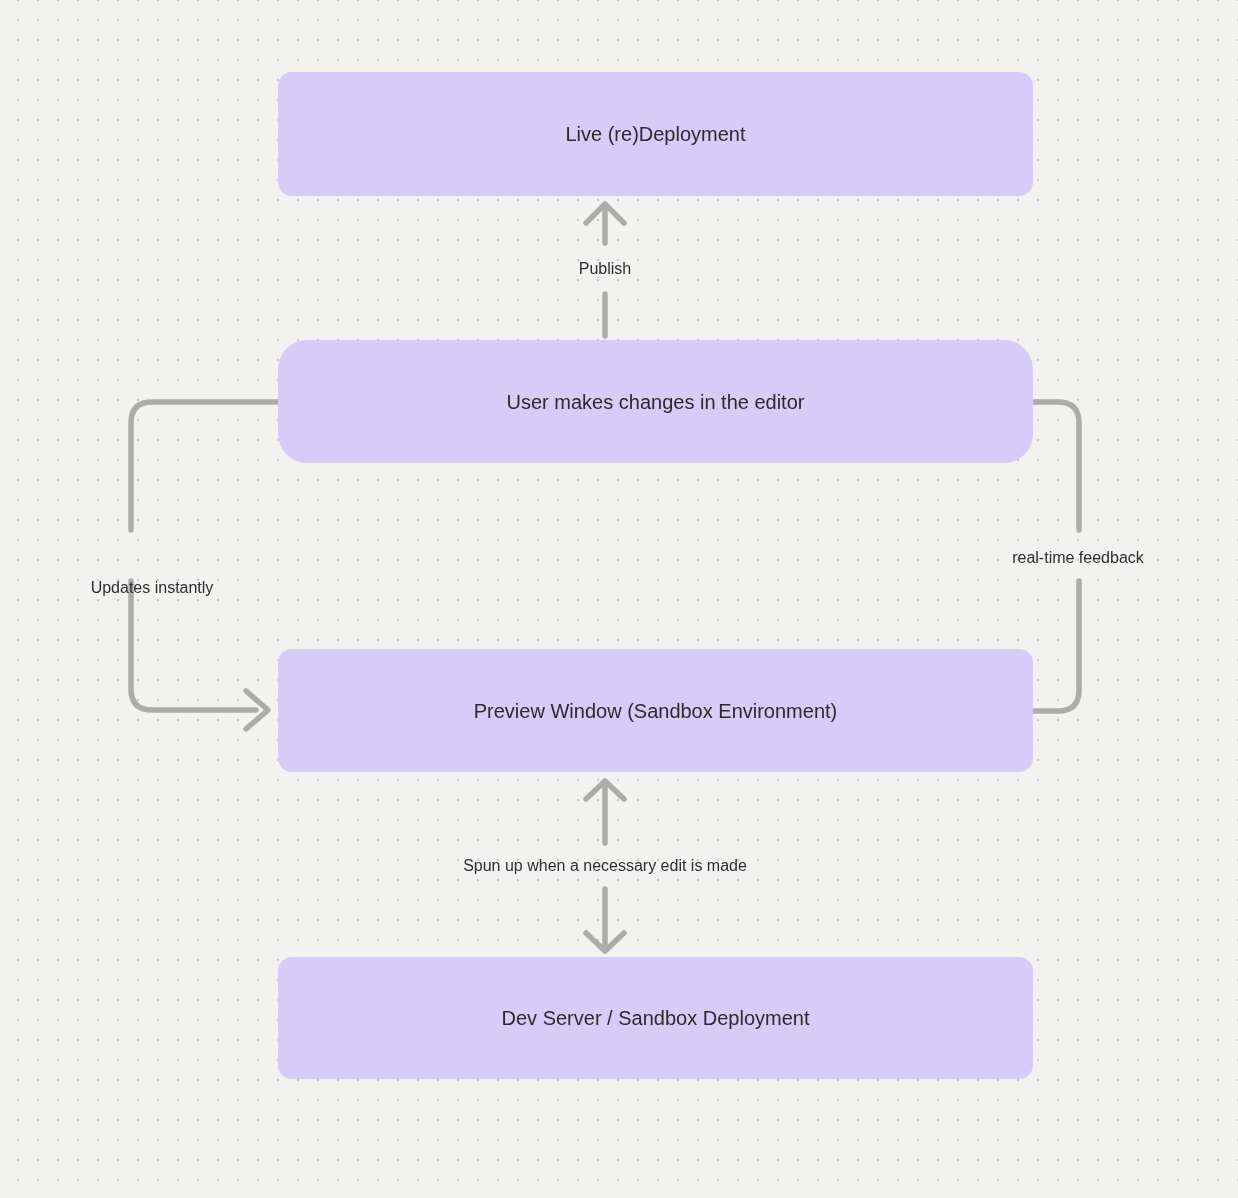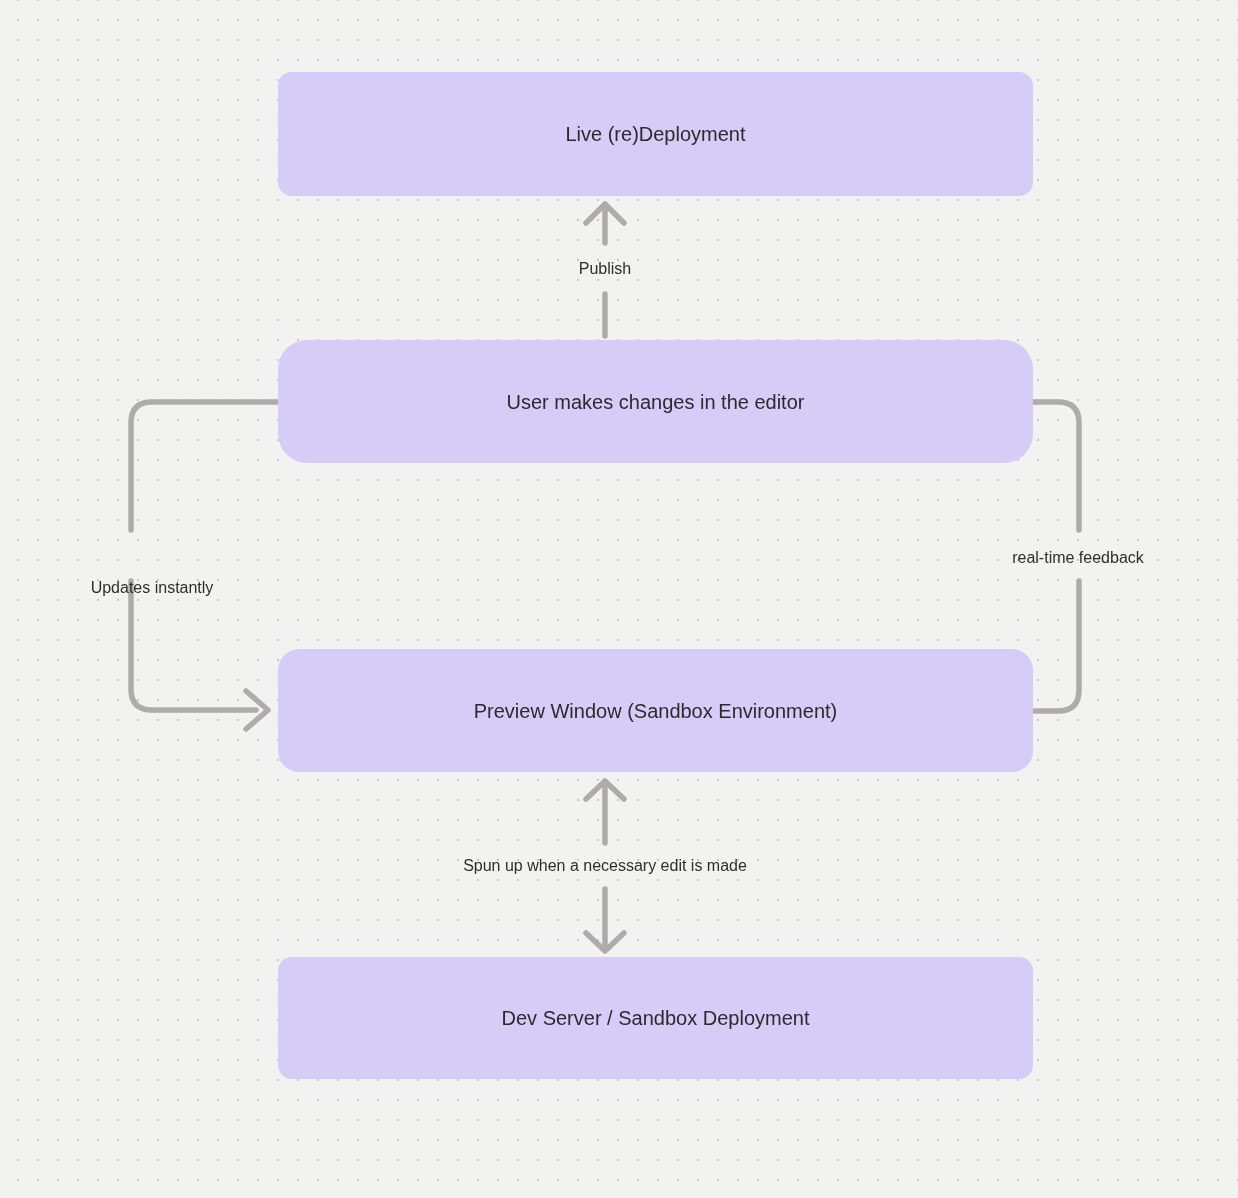--- a/index.html
+++ b/index.html
@@ -43,21 +43,21 @@
     border-radius:14px;
     background:var(--node-fill);
     display:flex;align-items:center;justify-content:center;
     color:var(--node-text);
     font-size:20px;
     line-height:1.2;
     cursor:default;
   }
   .node-1{top:72px;height:124px;}
   .node-2{top:340px;height:123px;border-radius:29px;}
-  .node-3{top:649px;height:123px;border-radius:21px;}
+  .node-3{top:649px;height:123px;}
   .node-4{top:957px;height:122px;}
   .edge-label{
     position:absolute;
     transform:translate(-50%,-50%);
     color:var(--label-text);
     font-size:16px;
     white-space:nowrap;
   }
   .label-publish{left:605px;top:269px;}
   .label-updates{left:132px;top:588px;margin-left:20px;}

